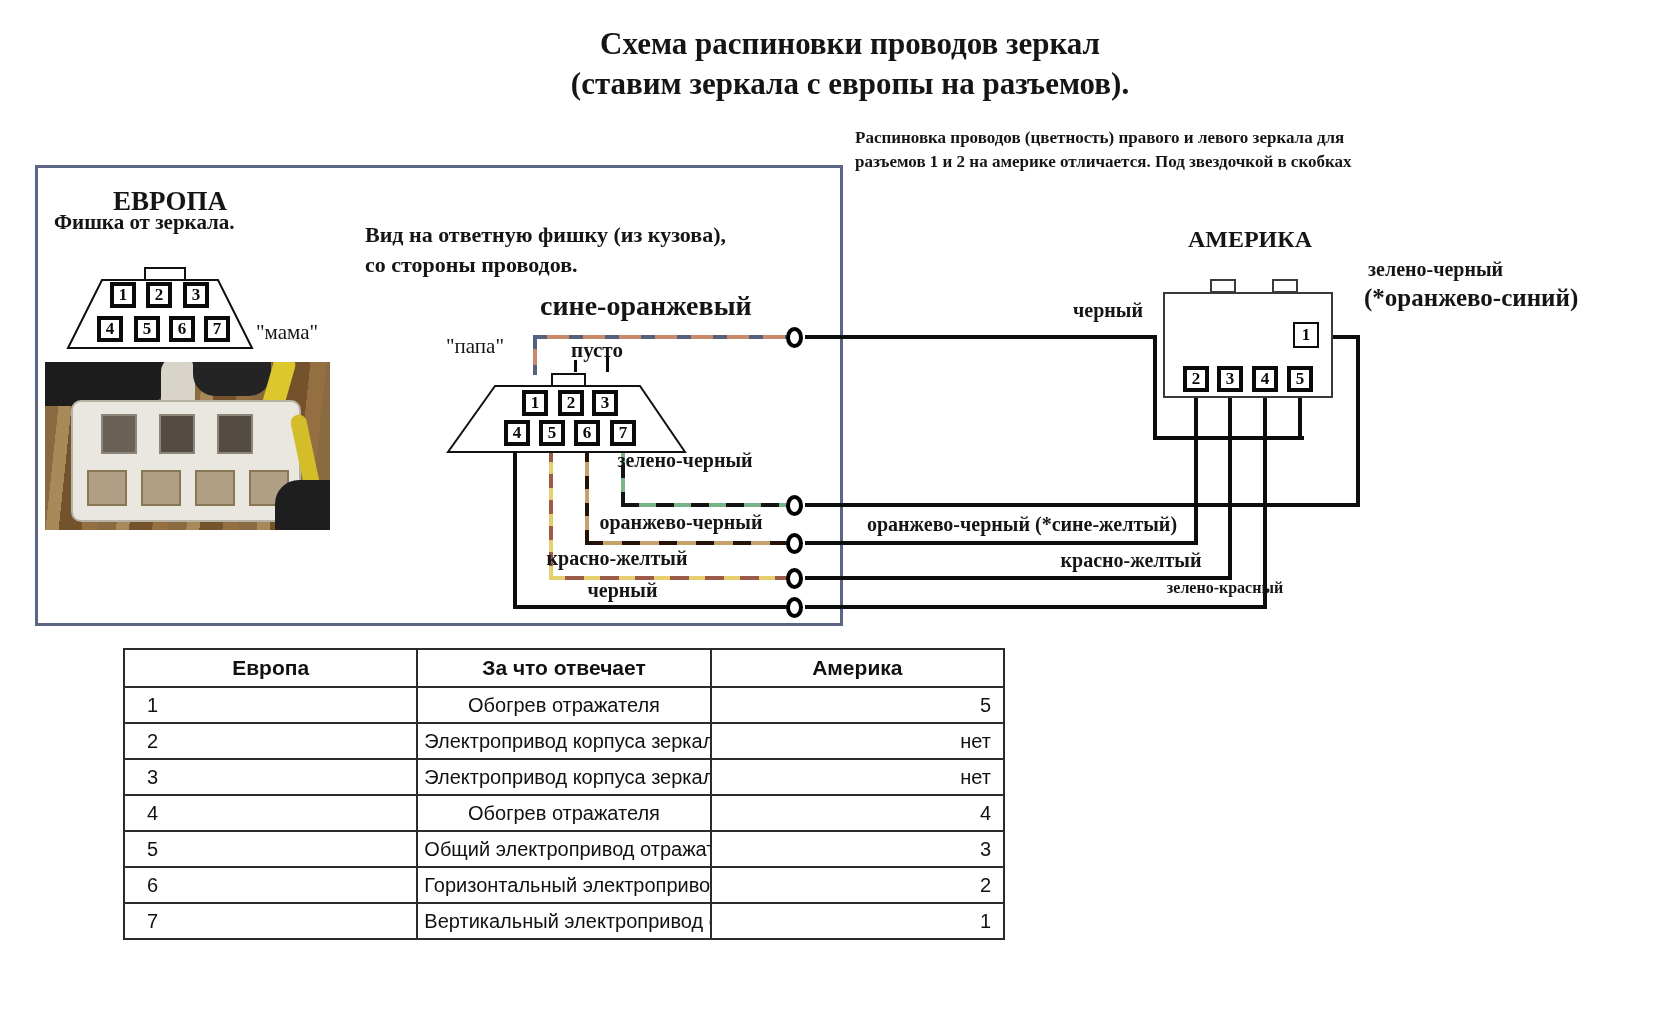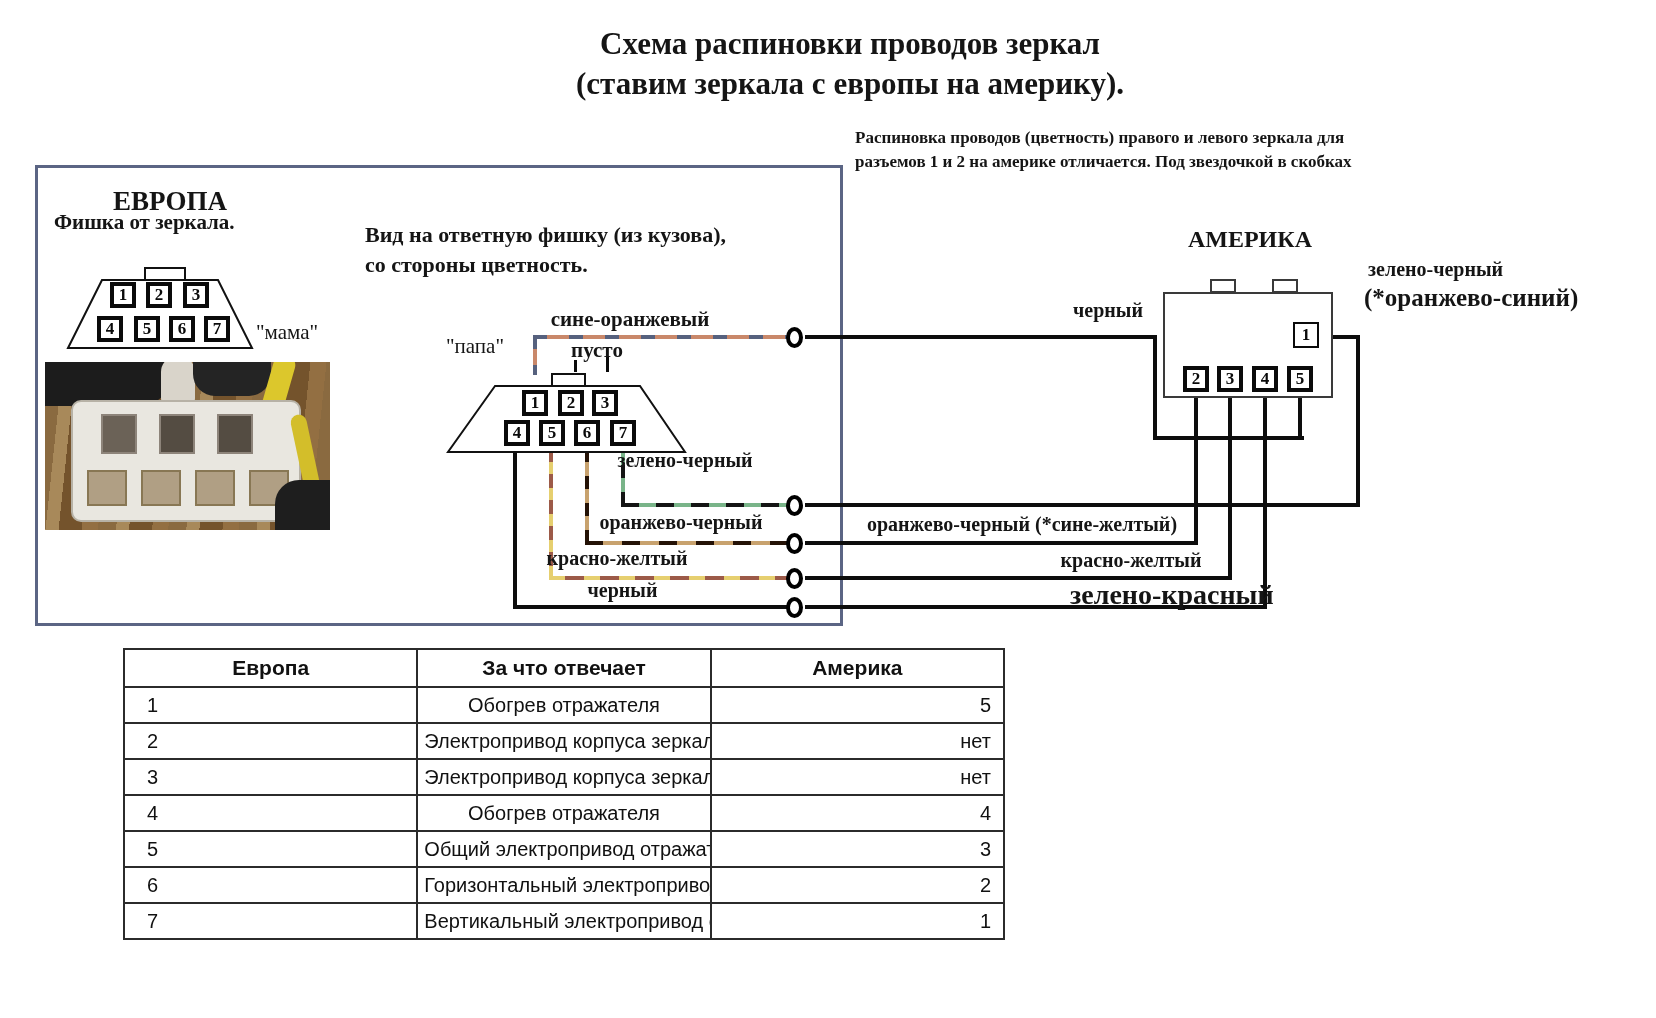--- a/index.html
+++ b/index.html
@@ -40,21 +40,21 @@
   #photo{position:absolute;left:45px;top:362px;width:285px;height:168px;overflow:hidden;
          background:repeating-linear-gradient(96deg,#8a6a40 0 18px,#a8895a 18px 31px,#74532c 31px 54px,#936f42 54px 70px);}
   .ph{position:absolute;}
 </style>
 </head>
 <body>
 
 <div id="stage">
 
   <div class="lbl ctr" style="left:300px;top:26px;width:1100px;font-size:31px;">Схема распиновки проводов зеркал</div>
-  <div class="lbl ctr" style="left:300px;top:66px;width:1100px;font-size:31px;">(ставим зеркала с европы на америку).</div>
+  <div class="lbl ctr" style="left:300px;top:66px;width:1100px;font-size:31px;">(ставим зеркала с европы на разъемов).</div>
 
   <div class="lbl" style="left:855px;top:128px;font-size:17px;">Распиновка проводов (цветность) правого и левого зеркала для</div>
   <div class="lbl" style="left:855px;top:152px;font-size:17px;">разъемов 1 и 2 на америке отличается. Под звездочкой в скобках</div>
 
   <div class="abs" style="left:35px;top:165px;width:808px;height:461px;border:3px solid #5b6584;box-sizing:border-box;"></div>
 
   <div class="lbl ctr" style="left:75px;top:186px;width:190px;font-size:27px;">ЕВРОПА</div>
   <div class="lbl" style="left:54px;top:210px;font-size:21px;">Фишка от зеркала.</div>
 
   <svg class="abs" style="left:60px;top:266px;" width="196" height="84" viewBox="0 0 196 84">
@@ -96,21 +96,21 @@
       <div class="ph" style="left:14px;top:68px;width:36px;height:32px;background:#b09f84;border:2px solid #887754;"></div>
       <div class="ph" style="left:68px;top:68px;width:36px;height:32px;background:#b09f84;border:2px solid #887754;"></div>
       <div class="ph" style="left:122px;top:68px;width:36px;height:32px;background:#b09f84;border:2px solid #887754;"></div>
       <div class="ph" style="left:176px;top:68px;width:36px;height:32px;background:#b09f84;border:2px solid #887754;"></div>
     </div>
     <div class="ph" style="left:252px;top:52px;width:16px;height:76px;background:#d3be2a;border-radius:8px;transform:rotate(-12deg);"></div>
     <div class="ph" style="left:230px;top:118px;width:55px;height:50px;background:#1e1e1e;border-radius:24px 0 0 0;"></div>
   </div>
 
   <div class="lbl" style="left:365px;top:222px;font-size:22px;">Вид на ответную фишку (из кузова),</div>
-  <div class="lbl" style="left:365px;top:252px;font-size:22px;">со стороны цветность.</div>
+  <div class="lbl" style="left:365px;top:252px;font-size:22px;">со стороны проводов.</div>
 
   <div class="wv w-so" style="left:533px;top:335px;height:40px;"></div>
   <div class="wv wblack" style="left:513px;top:450px;height:157px;"></div>
   <div class="wv w-ry" style="left:549px;top:450px;height:128px;"></div>
   <div class="wv w-ob" style="left:585px;top:450px;height:93px;"></div>
   <div class="wv w-gb" style="left:621px;top:450px;height:55px;"></div>
 
   <div class="wh w-so" style="left:533px;top:335px;width:257px;"></div>
   <div class="wh w-gb" style="left:621px;top:503px;width:169px;"></div>
   <div class="wh w-ob" style="left:585px;top:541px;width:205px;"></div>
@@ -141,21 +141,21 @@
     </div>
   <div class="pin" style="left:610px;top:420px;">
       <span>7</span>
     </div>
 
   <div class="lbl ctr" style="left:430px;top:334px;width:90px;font-size:21px;font-weight:normal;">"папа"</div>
   <div class="lbl ctr" style="left:552px;top:338px;width:90px;font-size:21px;">пусто</div>
   <div class="abs" style="left:574px;top:360px;width:3px;height:12px;background:#0a0a0a;"></div>
   <div class="abs" style="left:606px;top:357px;width:3px;height:15px;background:#0a0a0a;"></div>
 
-  <div class="lbl ctr" style="left:540px;top:307px;width:180px;font-size:21px;">сине-оранжевый</div>
+  <div class="lbl ctr" style="left:540px;top:290px;width:180px;font-size:28px;">сине-оранжевый</div>
   <div class="lbl ctr" style="left:600px;top:449px;width:170px;font-size:20px;">зелено-черный</div>
   <div class="lbl ctr" style="left:592px;top:511px;width:178px;font-size:20px;">оранжево-черный</div>
   <div class="lbl ctr" style="left:532px;top:547px;width:170px;font-size:20px;">красно-желтый</div>
   <div class="lbl ctr" style="left:565px;top:579px;width:115px;font-size:20px;">черный</div>
 
   <div class="term" style="left:786px;top:327px;"></div>
   <div class="term" style="left:786px;top:495px;"></div>
   <div class="term" style="left:786px;top:533px;"></div>
   <div class="term" style="left:786px;top:568px;"></div>
   <div class="term" style="left:786px;top:597px;"></div>
@@ -196,21 +196,21 @@
     </div>
   <div class="pin" style="left:1287px;top:366px;">
       <span>5</span>
     </div>
 
   <div class="lbl ctr" style="left:1058px;top:299px;width:100px;font-size:20px;">черный</div>
   <div class="lbl" style="left:1368px;top:258px;font-size:20px;">зелено-черный</div>
   <div class="lbl" style="left:1364px;top:284px;font-size:25px;">(*оранжево-синий)</div>
   <div class="lbl rgt" style="left:855px;top:513px;width:334px;font-size:20px;">оранжево-черный (*сине-желтый)</div>
   <div class="lbl rgt" style="left:1040px;top:549px;width:182px;font-size:20px;">красно-желтый</div>
-  <div class="lbl rgt" style="left:1070px;top:579px;width:186px;font-size:28px;">зелено-красный</div>
+  <div class="lbl rgt" style="left:1132px;top:579px;width:186px;font-size:16px;">зелено-красный</div>
 
   <table id="pin-table">
     <tbody>
         <tr>
       <th>Европа</th>
       <th>За что отвечает</th>
       <th>Америка</th>
     </tr>
     <tr>
       <td class="c-eu">1</td>

